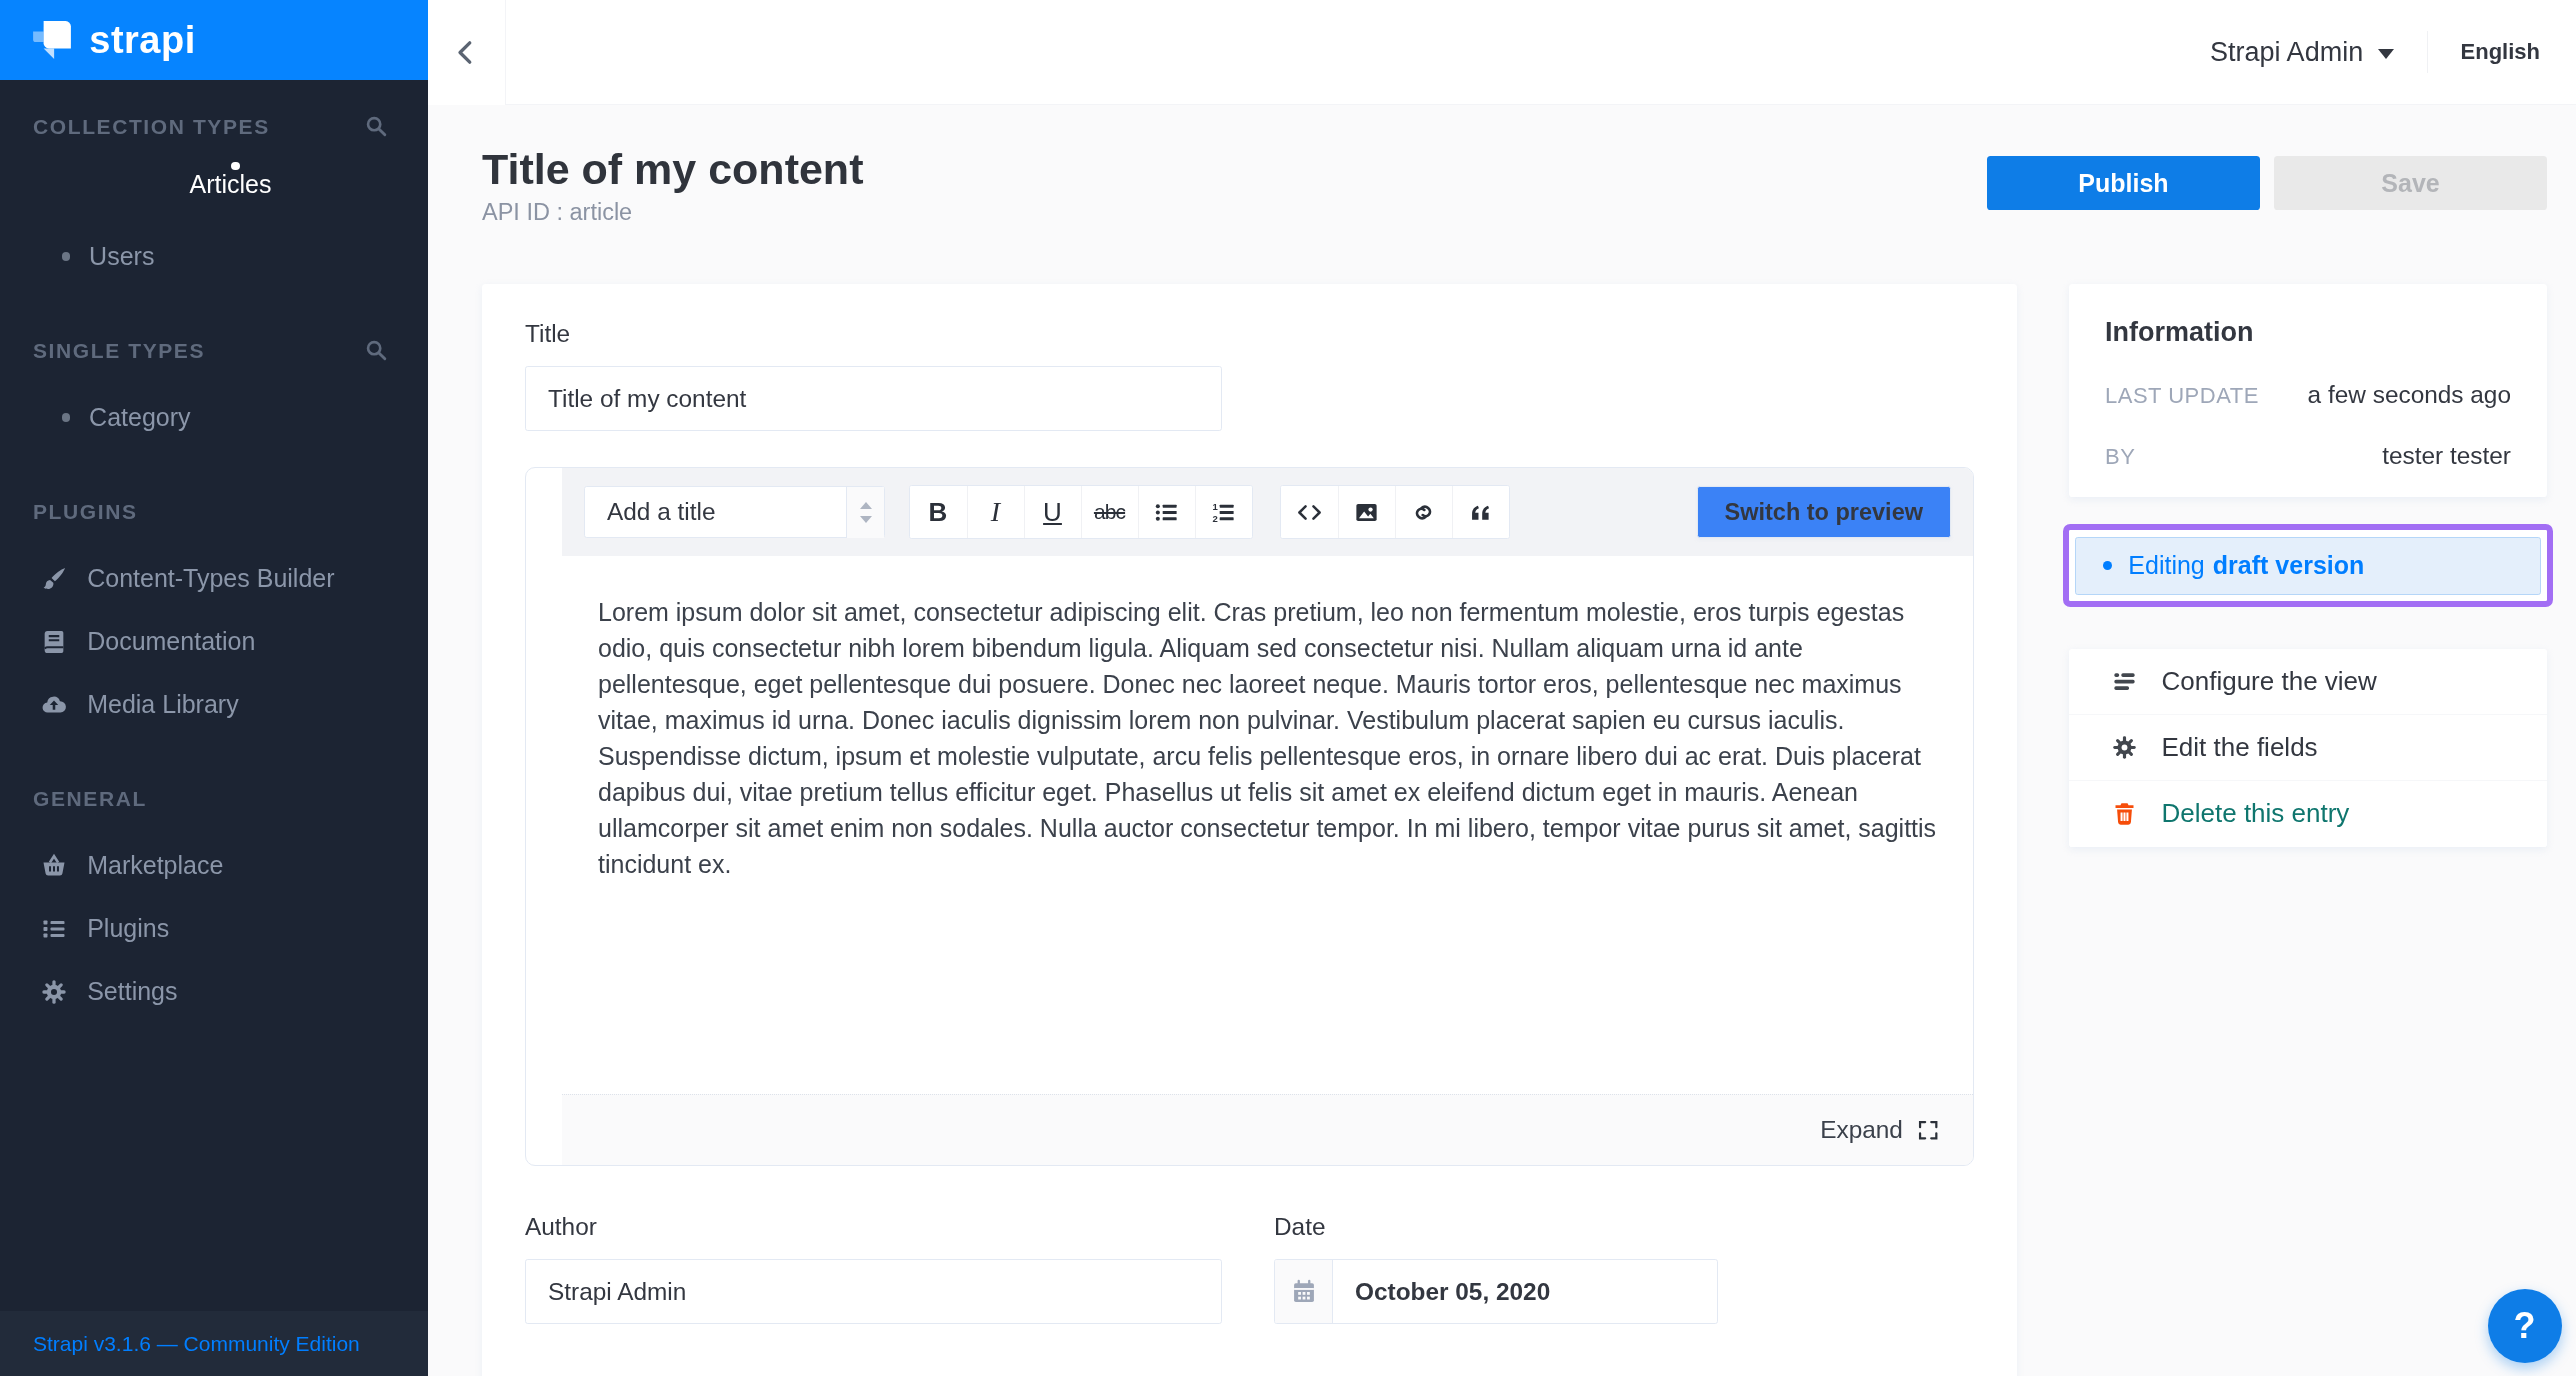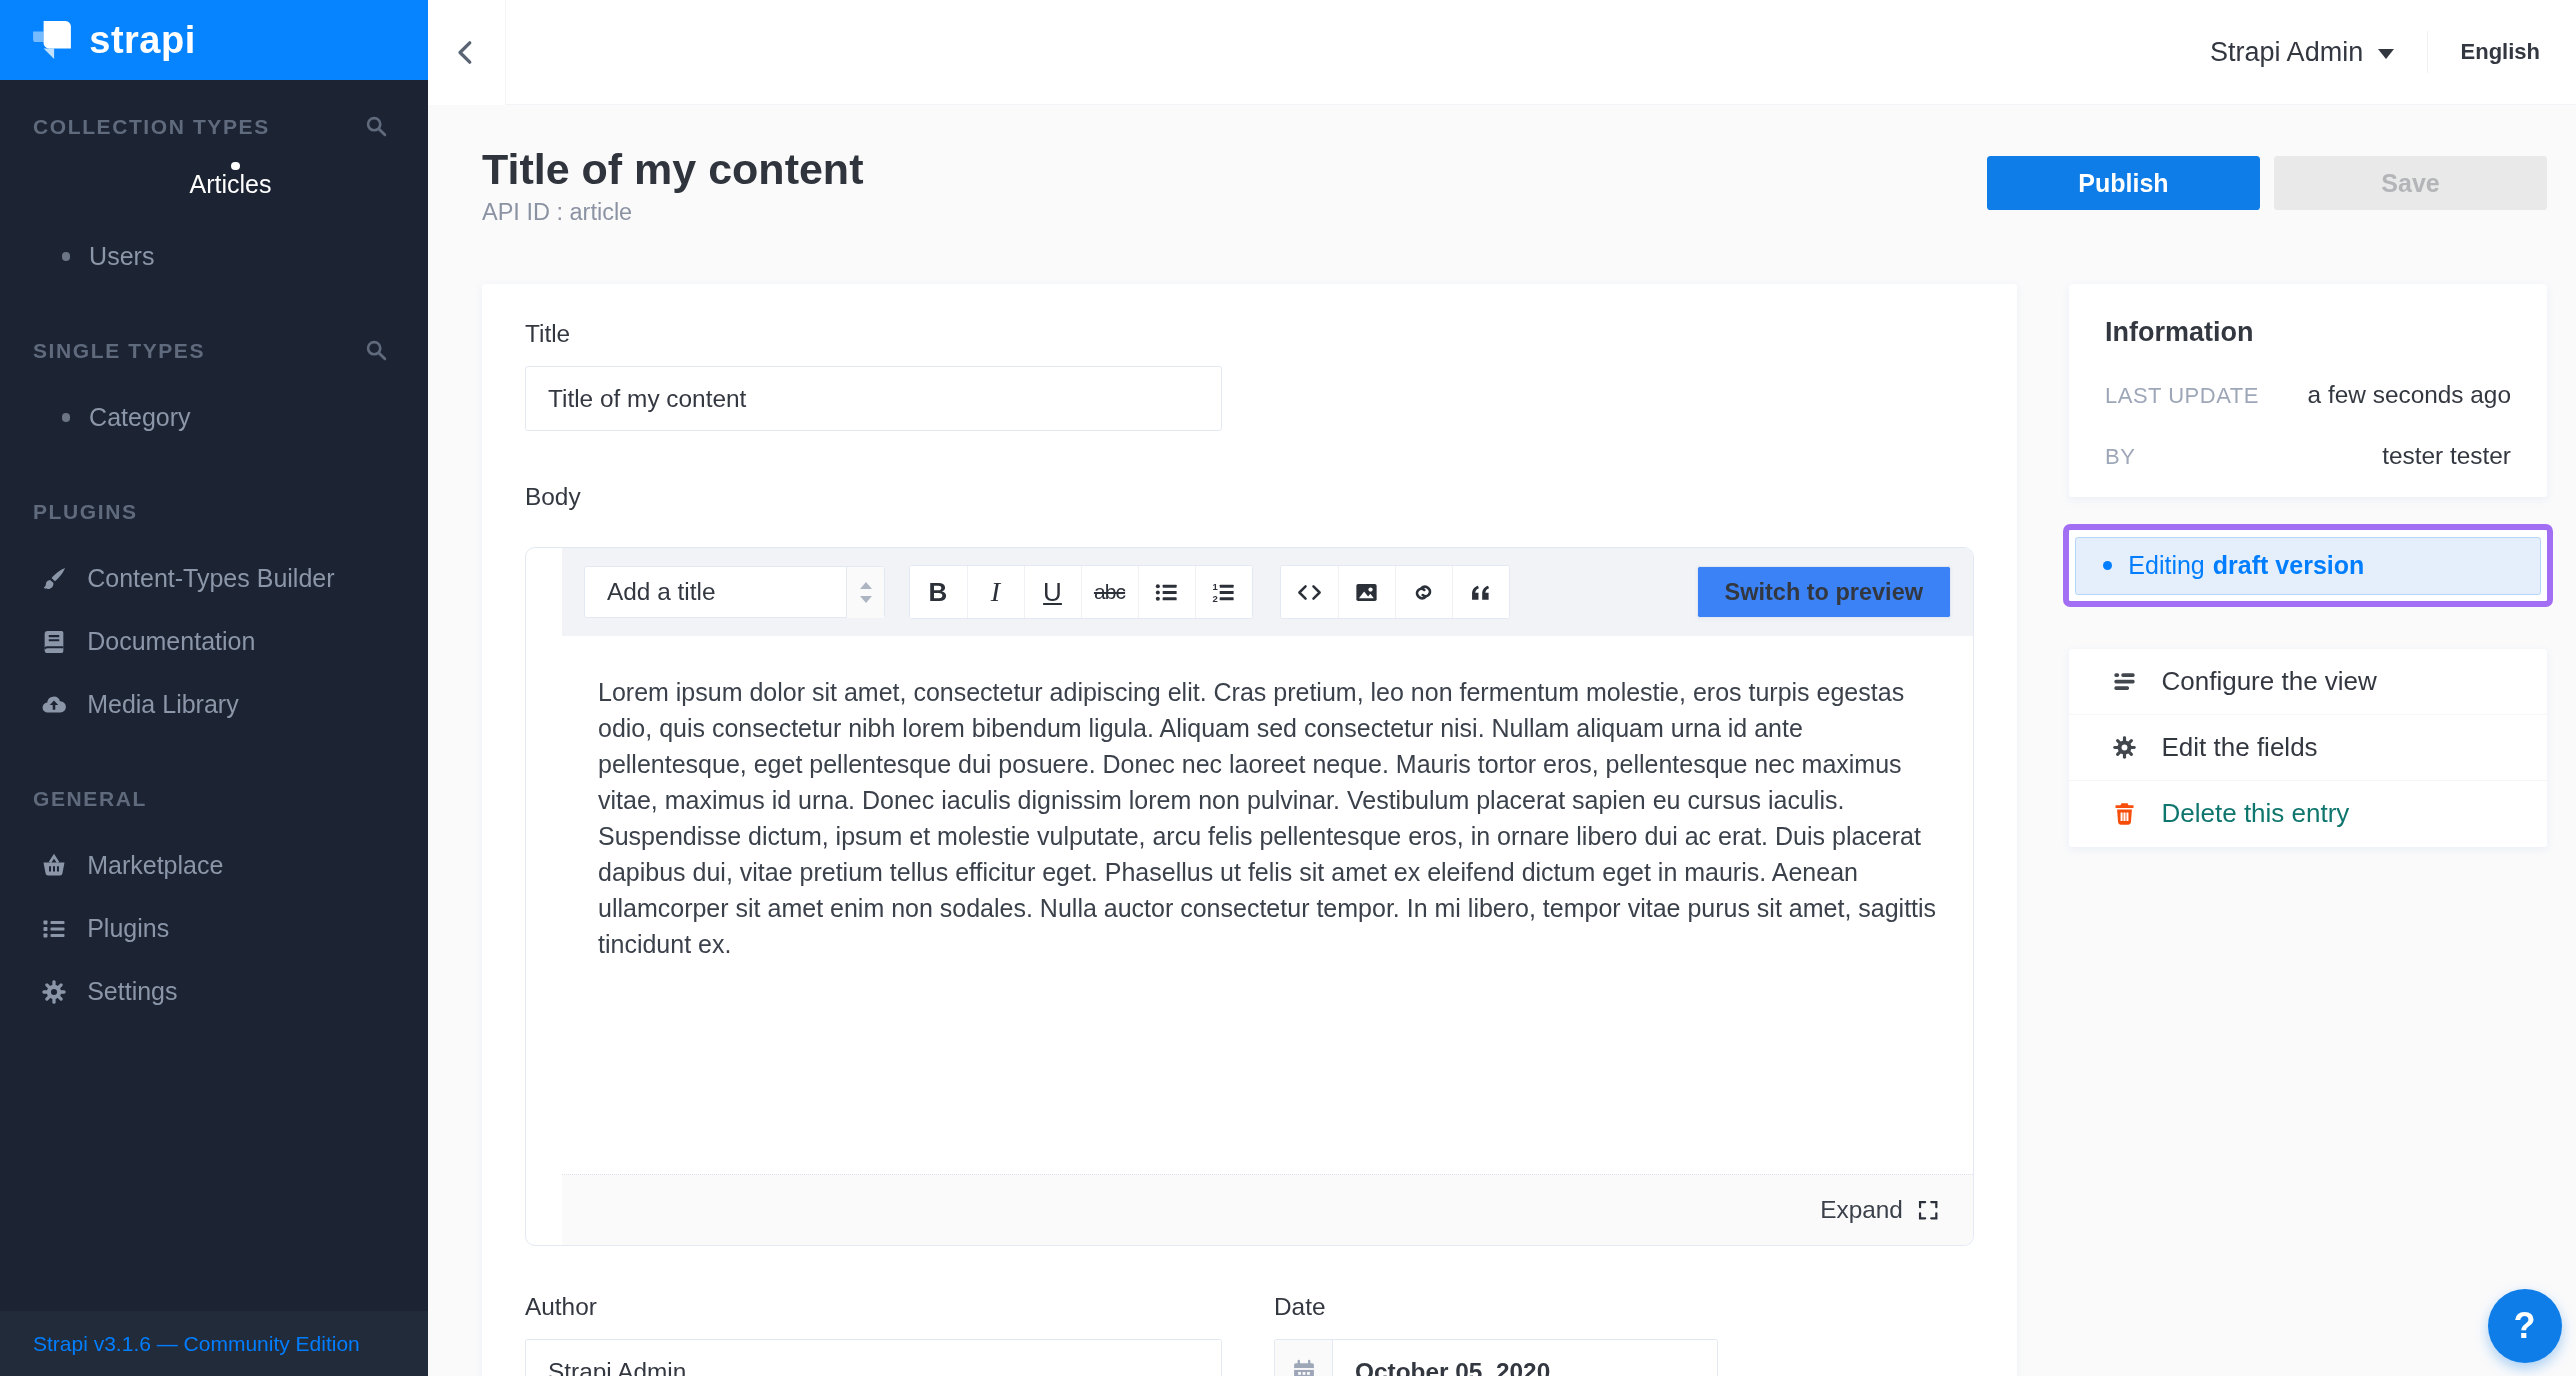--- a/index.html
+++ b/index.html
@@ -298,21 +298,20 @@
           <button class="btn btn-save" disabled="">Save</button>
         </div>
       </div>
 
       <div class="body-row">
 
         <section class="card form-card">
           <label class="field-label">Title</label>
           <input class="text-input" type="text" value="Title of my content" style="">
 
-          <div class="field-label body-label">Body</div>
 
           <div class="editor">
             <div class="editor-toolbar">
               <div class="heading-select">
                 <span class="heading-select-label">Add a title</span>
                 <span class="spinner-cell">
                   <span class="spin-up"></span>
                     <span class="spin-down"></span>
                 </span>
               </div>

